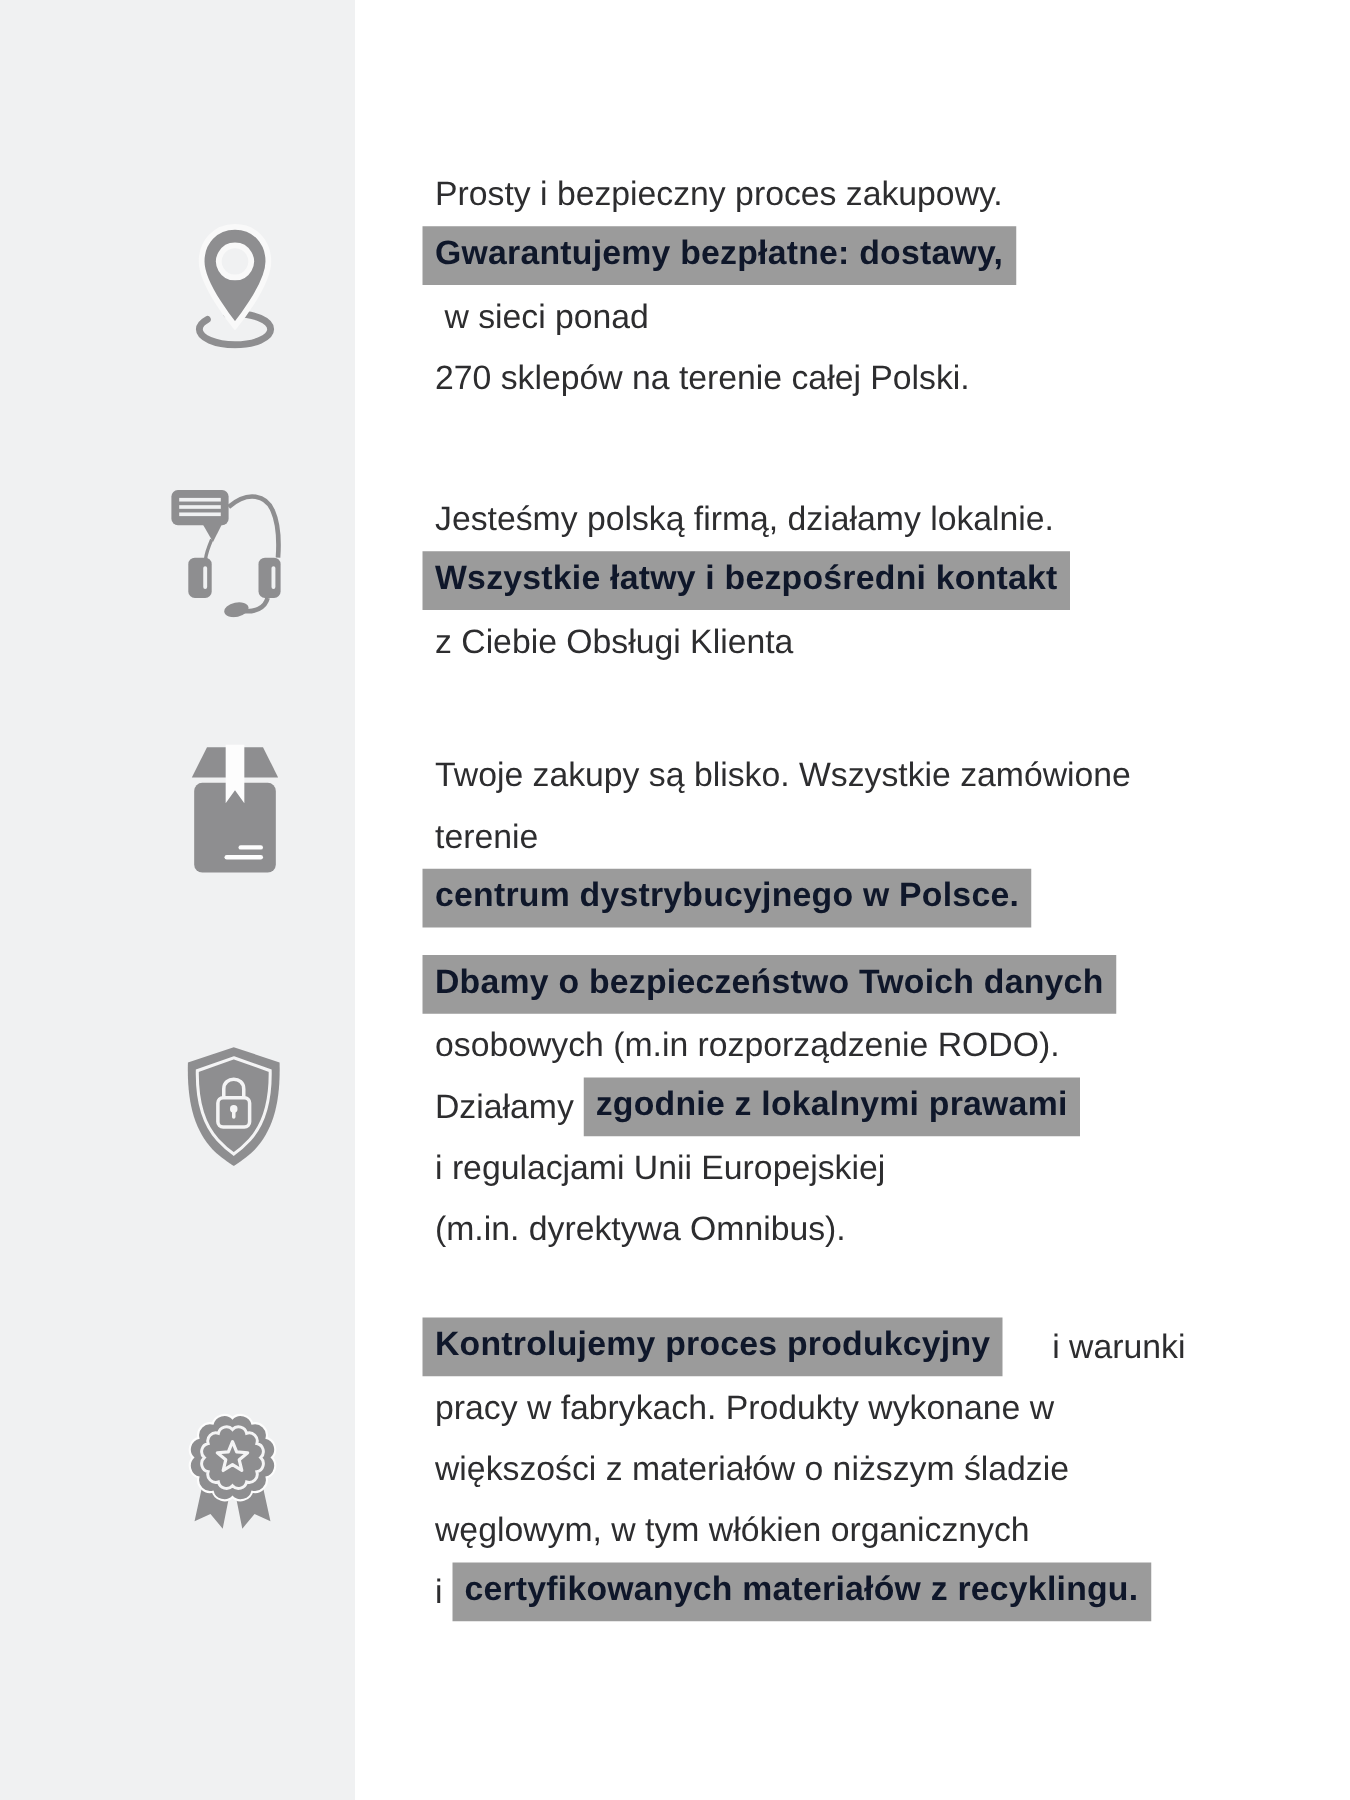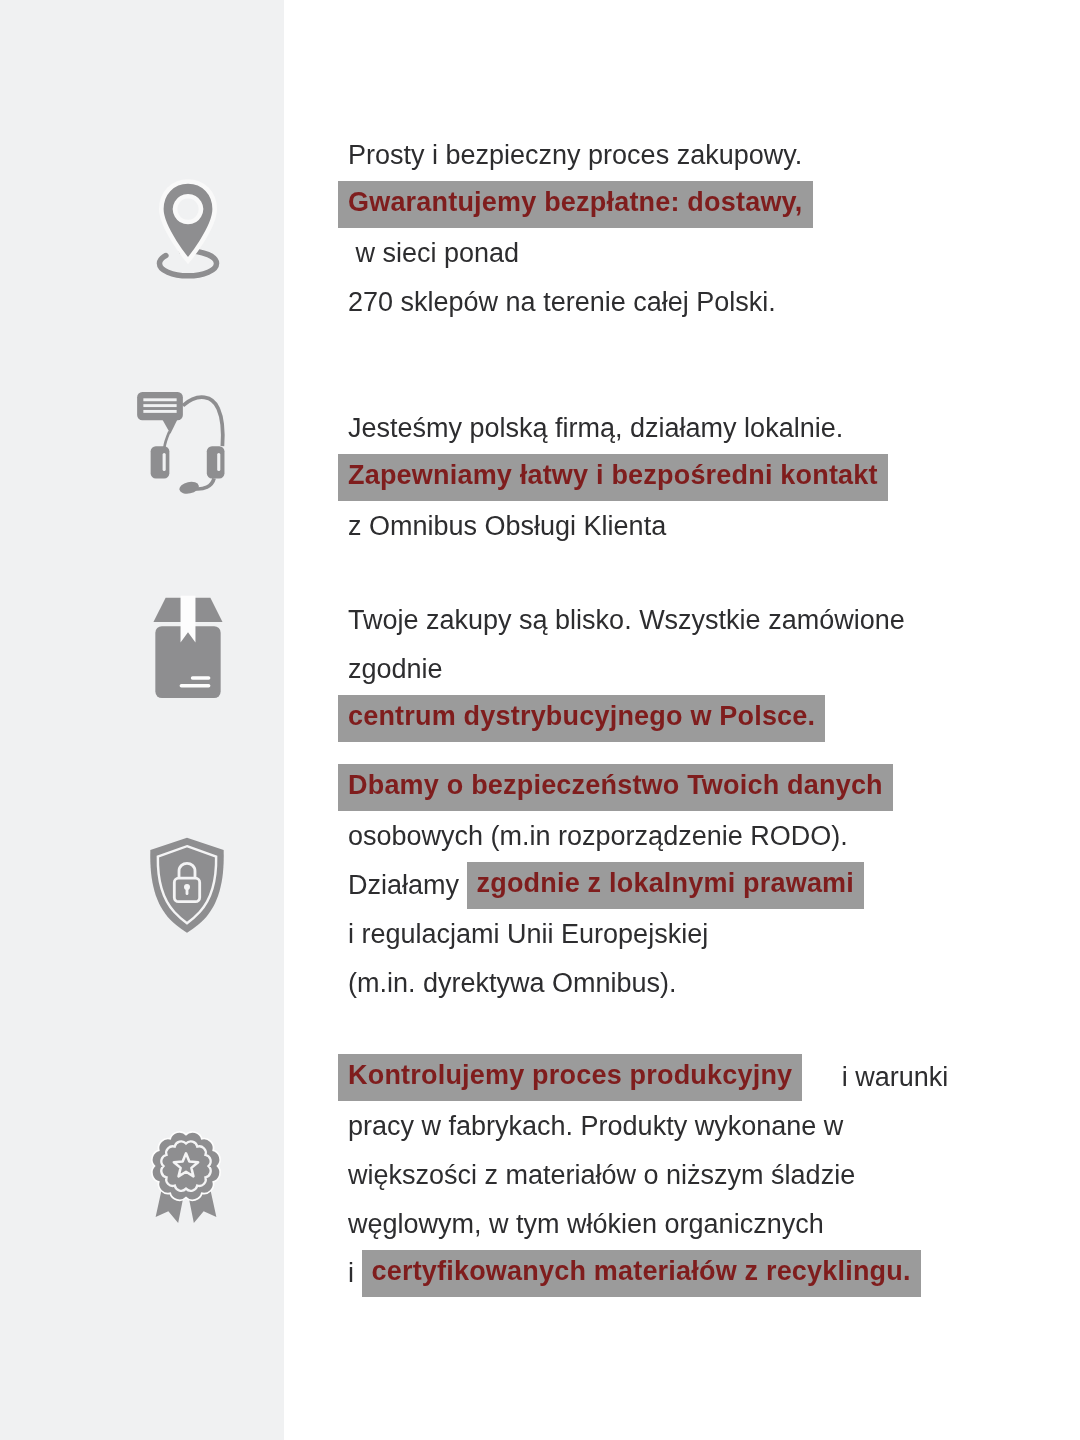--- a/index.html
+++ b/index.html
@@ -25,21 +25,21 @@
     display: flex;
     align-items: center;
     white-space: pre;
     font-size: 27px;
     line-height: 1.15;
   }
   .line > .plain:first-child { margin-left: 10px; }
   .plain { color: #2d2d2f; margin-left: 32px; }
   .hl {
     background: #9b9b9b;
-    color: #7f1d1d;
+    color: #0f172a;
     font-weight: 700;
     padding: 6px 10px 9px 10px;
     letter-spacing: 0.2px;
   }
 </style>
 </head>
 <body>
 
 <div class="canvas">
 
@@ -111,29 +111,29 @@
     </svg>
   </div>
 
   <section class="section" style="top:131px;">
       <div class="line"><span class="plain">Prosty i bezpieczny proces zakupowy.</span></div>
       <div class="line"><span class="hl">Gwarantujemy bezpłatne: dostawy,</span></div>
       <div class="line"><span class="plain"> w sieci ponad</span></div>
       <div class="line"><span class="plain">270 sklepów na terenie całej Polski.</span></div>
     </section>
 
-  <section class="section" style="top:404px;">
+  <section class="section" style="top:391px;">
       <div class="line"><span class="plain">Jesteśmy polską firmą, działamy lokalnie.</span></div>
-      <div class="line"><span class="hl">Zapewniamy łatwy i bezpośredni kontakt</span></div>
-      <div class="line"><span class="plain">z Omnibus Obsługi Klienta</span></div>
+      <div class="line"><span class="hl">Wszystkie łatwy i bezpośredni kontakt</span></div>
+      <div class="line"><span class="plain">z Ciebie Obsługi Klienta</span></div>
     </section>
 
   <section class="section" style="top:596px;">
       <div class="line"><span class="plain">Twoje zakupy są blisko. Wszystkie zamówione</span></div>
-      <div class="line"><span class="plain">zgodnie </span></div>
+      <div class="line"><span class="plain">terenie </span></div>
       <div class="line"><span class="hl">centrum dystrybucyjnego w Polsce.</span></div>
     </section>
 
   <section class="section" style="top:763px;">
       <div class="line"><span class="hl">Dbamy o bezpieczeństwo Twoich danych</span></div>
       <div class="line"><span class="plain">osobowych (m.in rozporządzenie RODO).</span></div>
       <div class="line"><span class="plain">Działamy </span><span class="hl">zgodnie z lokalnymi prawami</span></div>
       <div class="line"><span class="plain">i regulacjami Unii Europejskiej</span></div>
       <div class="line"><span class="plain">(m.in. dyrektywa Omnibus).</span></div>
     </section>

